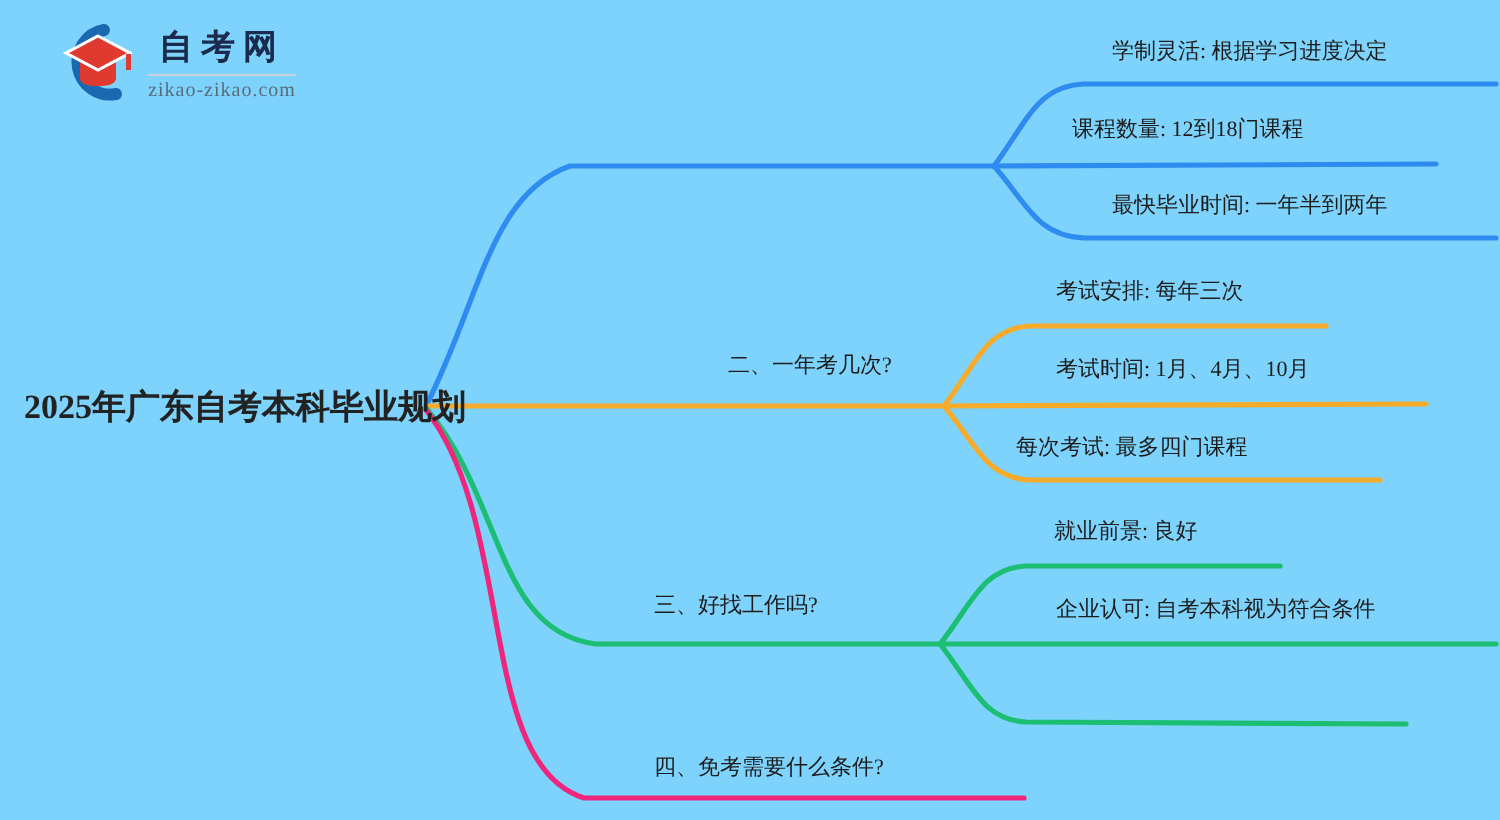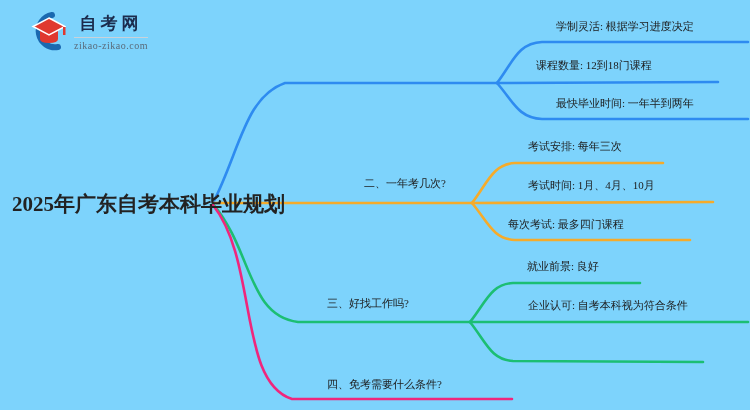--- a/index.html
+++ b/index.html
@@ -14,21 +14,21 @@
   .logo-text { display:flex; flex-direction:column; align-items:center; }
   .site-name { font-size:17px; font-weight:bold; color:#1b2b4d; letter-spacing:4px; line-height:22px; }
   .logo-divider { width:74px; height:1px; background:#c9d2da; margin:2px 0 2px 0; }
   .site-domain { font-size:10px; color:#5a6b7a; letter-spacing:0.5px;text-align:right; }
   
   .lines { position:absolute; left:0; top:0; }
   .node {
     position:absolute; white-space:nowrap; color:#1c1c1c;
     font-size:11px; line-height:20px; font-weight:500;
   }
-  .root-title { font-size:21px; font-weight:600; color:#222222; }
+  .root-title { font-size:17px; font-weight:600; color:#222222; }
 </style>
 </head>
 <body>
 
 <div class="stage">
 
   <div class="logo">
     <svg class="logo-icon" viewBox="0 0 38 44">
       <path d="M24,5 A16,16 0 1,0 30,37" fill="none" stroke-width="6" stroke-linecap="round" stroke="#1a69b0"></path>
       <path d="M12,19 h18 v10 q0,4 -9,4 q-9,0 -9,-4 z" fill="#e0392f"></path>

